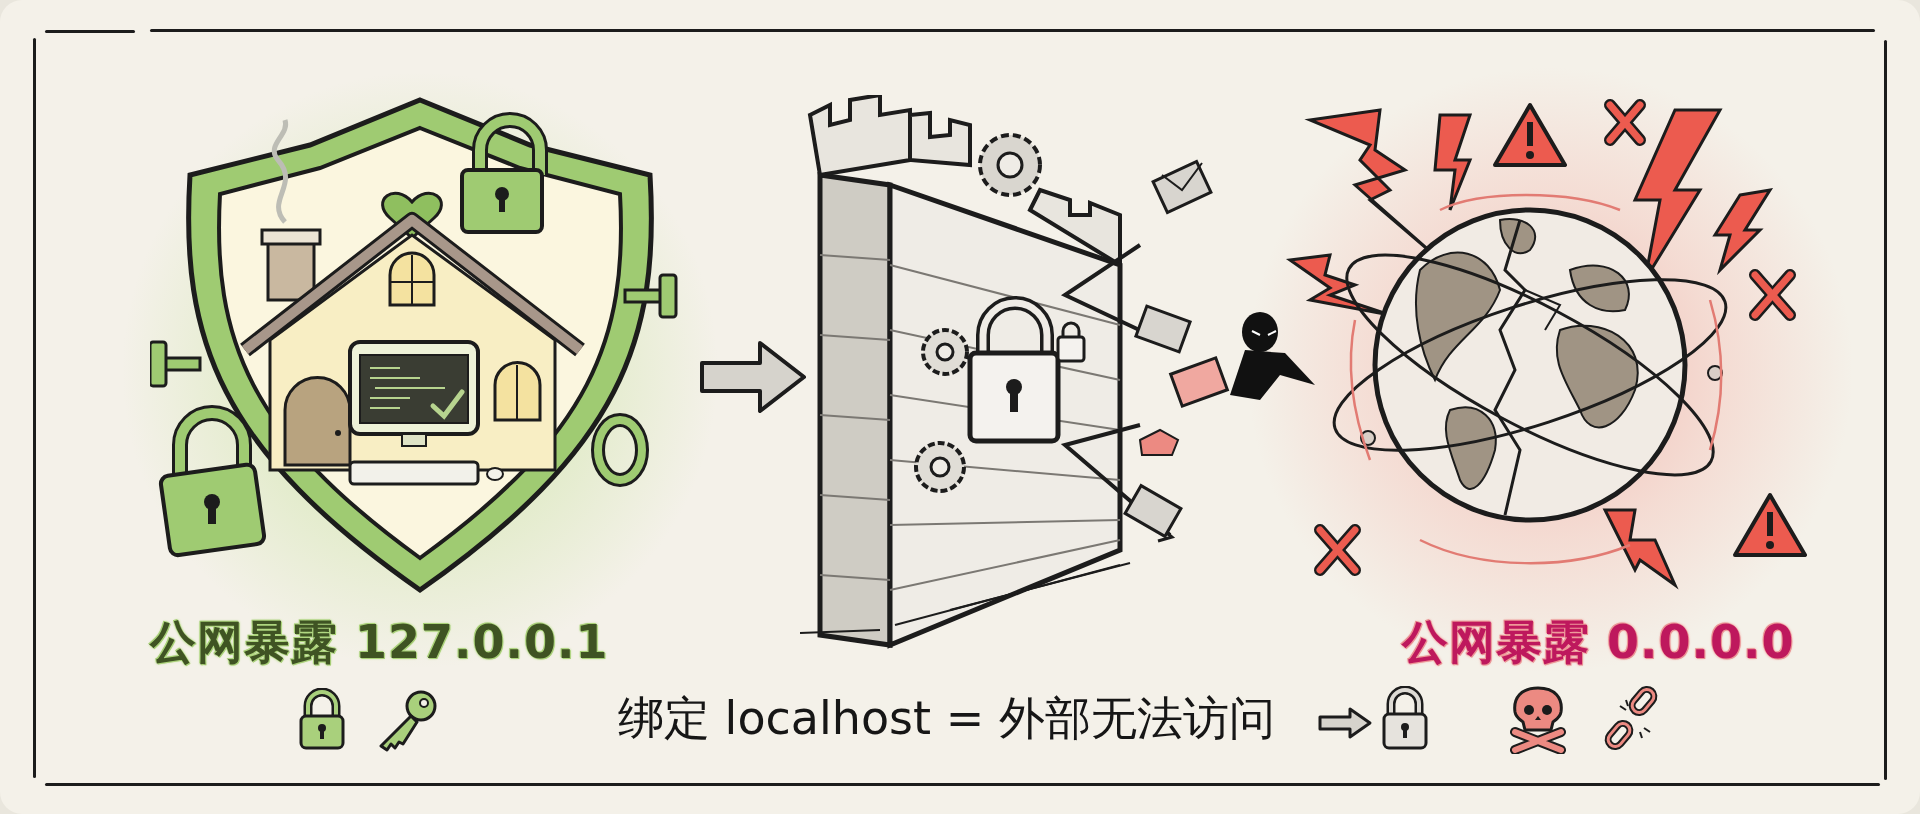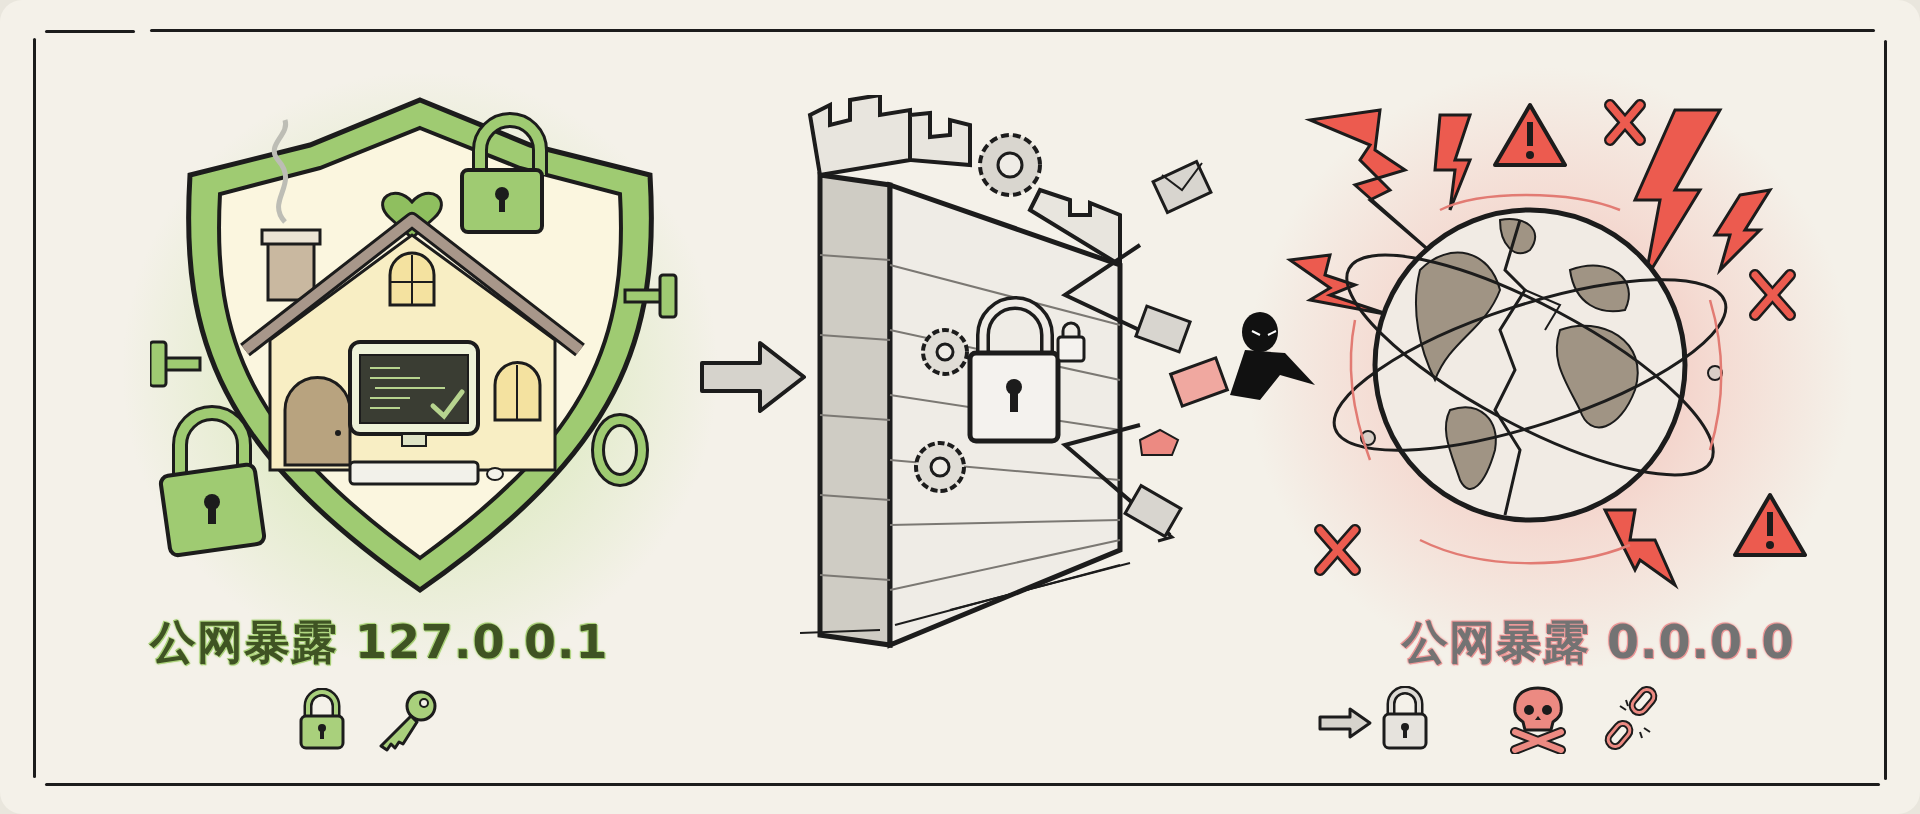--- a/index.html
+++ b/index.html
@@ -25,21 +25,21 @@
   svg { display:block; }
   .label-big {
     position:absolute; font-weight:bold; font-size:46px; letter-spacing:1px;
     white-space:nowrap;
   }
   .label-green {
     left:150px; top:612px; color:#3f5323;
     text-shadow: 0 0 3px #b5dc86, 0 0 2px #b5dc86, 1px 1px 0 #9ec86b, -1px -1px 0 #9ec86b;
   }
   .label-red {
-    left:1402px; top:612px; color:#737373;
+    left:1402px; top:612px; color:#be185d;
     text-shadow: 0 0 3px #f2a0a0, 0 0 2px #f2a0a0, 1px 1px 0 #e68a8a, -1px -1px 0 #e68a8a;
   }
   .caption {
     position:absolute; left:618px; top:688px; font-size:46px; color:#161616;
     white-space:nowrap; font-weight:500;
   }
   .icon-slot { position:absolute; }
 </style>
 </head>
 <body>
@@ -273,20 +273,21 @@
     </svg>
   </div>
   <div class="icon-slot" style="left:375px;top:688px;">
     <svg width="64" height="64" viewBox="0 0 64 64">
       <circle cx="46" cy="18" r="14" fill="#a9d07c" stroke="#1c1c1c" stroke-width="3"></circle>
       <circle cx="49" cy="15" r="4" fill="#f4f1e9" stroke="#1c1c1c" stroke-width="2"></circle>
       <path d="M36 28 L6 58 L12 62 L16 56 L20 60 L24 54 L28 56 L42 34 Z" fill="#a9d07c" stroke="#1c1c1c" stroke-width="3" stroke-linejoin="round"></path>
     </svg>
   </div>
 
+  <div class="caption">绑定 localhost = 外部无法访问</div>
   <div class="icon-slot" style="left:1318px;top:706px;">
     <svg width="56" height="34" viewBox="0 0 56 34">
       <path d="M2 11 L32 11 L32 3 L52 17 L32 31 L32 23 L2 23 Z" fill="#d6d3cc" stroke="#1c1c1c" stroke-width="3" stroke-linejoin="round"></path>
     </svg>
   </div>
   <div class="icon-slot" style="left:1381px;top:686px;">
     <svg width="48" height="66" viewBox="0 0 48 66">
       <path d="M10 30 L10 18 A14 14 0 0 1 38 18 L38 30" fill="none" stroke="#1c1c1c" stroke-width="9"></path>
       <path d="M10 30 L10 18 A14 14 0 0 1 38 18 L38 30" fill="none" stroke="#dedbd5" stroke-width="4"></path>
       <rect x="3" y="28" width="42" height="34" rx="5" fill="#e6e3dd" stroke="#1c1c1c" stroke-width="3"></rect>

